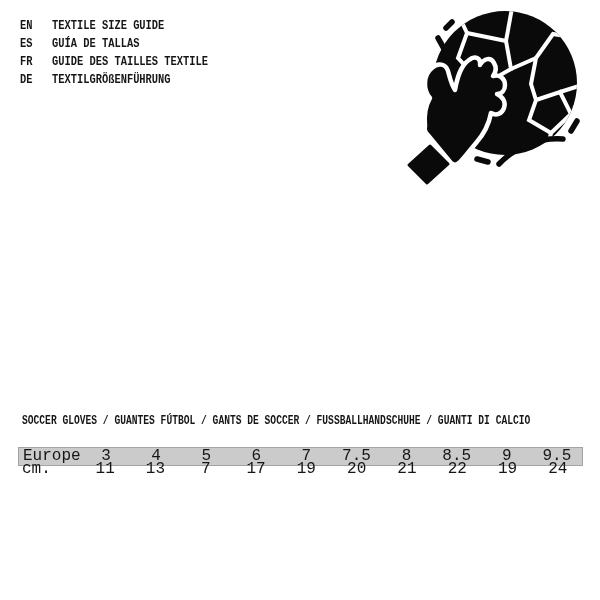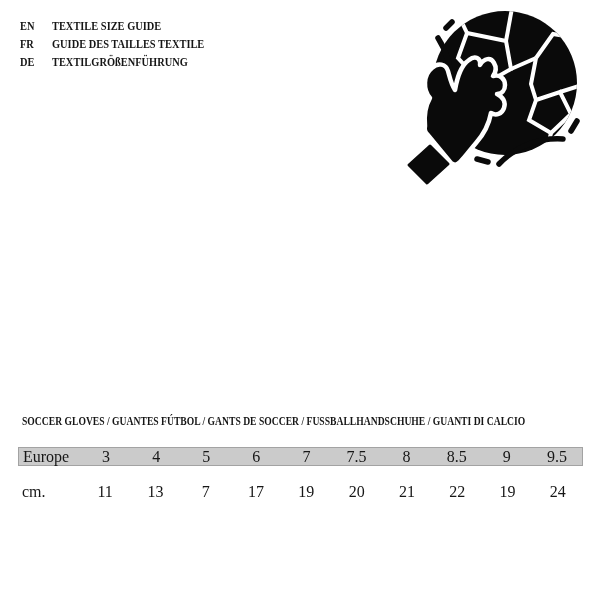--- a/index.html
+++ b/index.html
@@ -1,46 +1,50 @@
 <!DOCTYPE html>
 <html><head>
 <meta charset="utf-8">
 <style>
   html,body{margin:0;padding:0;background:#fff;}
   .canvas{position:relative;width:600px;height:600px;background:#fff;overflow:hidden;
-          font-family:Liberation Serif, serif;color:#161616;}
+          font-family:Liberation Mono, monospace;color:#161616;}
   
   .lang{position:absolute;left:0;top:17px;width:300px;}
   .lang-row{position:relative;height:18px;line-height:18px;}
   .lang-code{position:absolute;left:20px;top:0;font-weight:bold;font-size:13px;
              transform:scale(0.8,1);transform-origin:0 50%;white-space:nowrap;}
   .lang-label{position:absolute;left:52px;top:0;font-weight:bold;font-size:13px;
               transform:scale(0.8,1);transform-origin:0 50%;white-space:nowrap;}
   
   .glove-icon{position:absolute;left:398px;top:0;width:190px;height:195px;}
   
   .tbl-title{position:absolute;left:22px;top:412px;height:18px;line-height:18px;
              font-weight:bold;font-size:12.5px;transform:scale(0.77,1);
              transform-origin:0 50%;white-space:nowrap;}
   .trow{position:absolute;left:18px;width:565px;display:flex;font-size:16px;margin-top:7px;}
   .trow-europe{top:440px;height:19px;line-height:17px;background:var(--hl,#cbcbcb);
                border:1px solid var(--bd,#a3a3a3);box-sizing:border-box;}
-  .trow-cm{top:476px;height:18px;line-height:18px;}
+  .trow-cm{top:453px;height:18px;line-height:18px;}
   .tlabel{width:58px;padding-left:4px;text-align:left;}
   .tcell{flex:1;text-align:center;}
 </style>
 </head>
 <body>
 
 <div class="canvas" style="color: rgb(22, 22, 22);">
 
   <div class="lang">
     <div class="lang-row">
       <span class="lang-code">EN</span>
       <span class="lang-label">TEXTILE SIZE GUIDE</span>
+    </div>
+    <div class="lang-row">
+      <span class="lang-code">ES</span>
+      <span class="lang-label">GUÍA DE TALLAS</span>
     </div>
     <div class="lang-row">
       <span class="lang-code">FR</span>
       <span class="lang-label">GUIDE DES TAILLES TEXTILE</span>
     </div>
     <div class="lang-row">
       <span class="lang-code">DE</span>
       <span class="lang-label">TEXTILGRÖßENFÜHRUNG</span>
     </div>
   </div>

